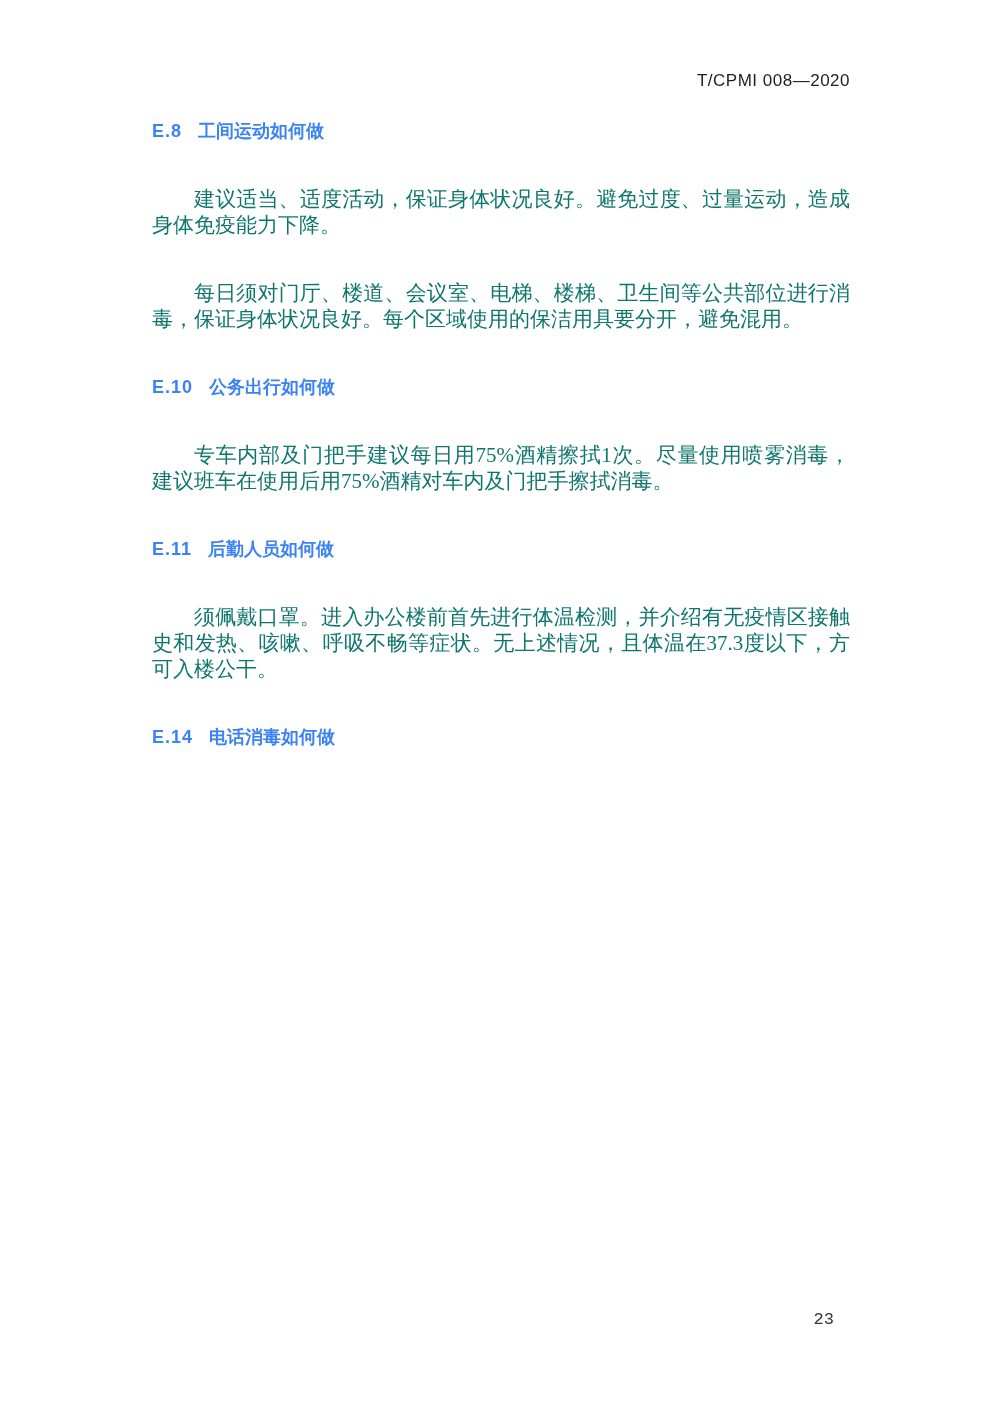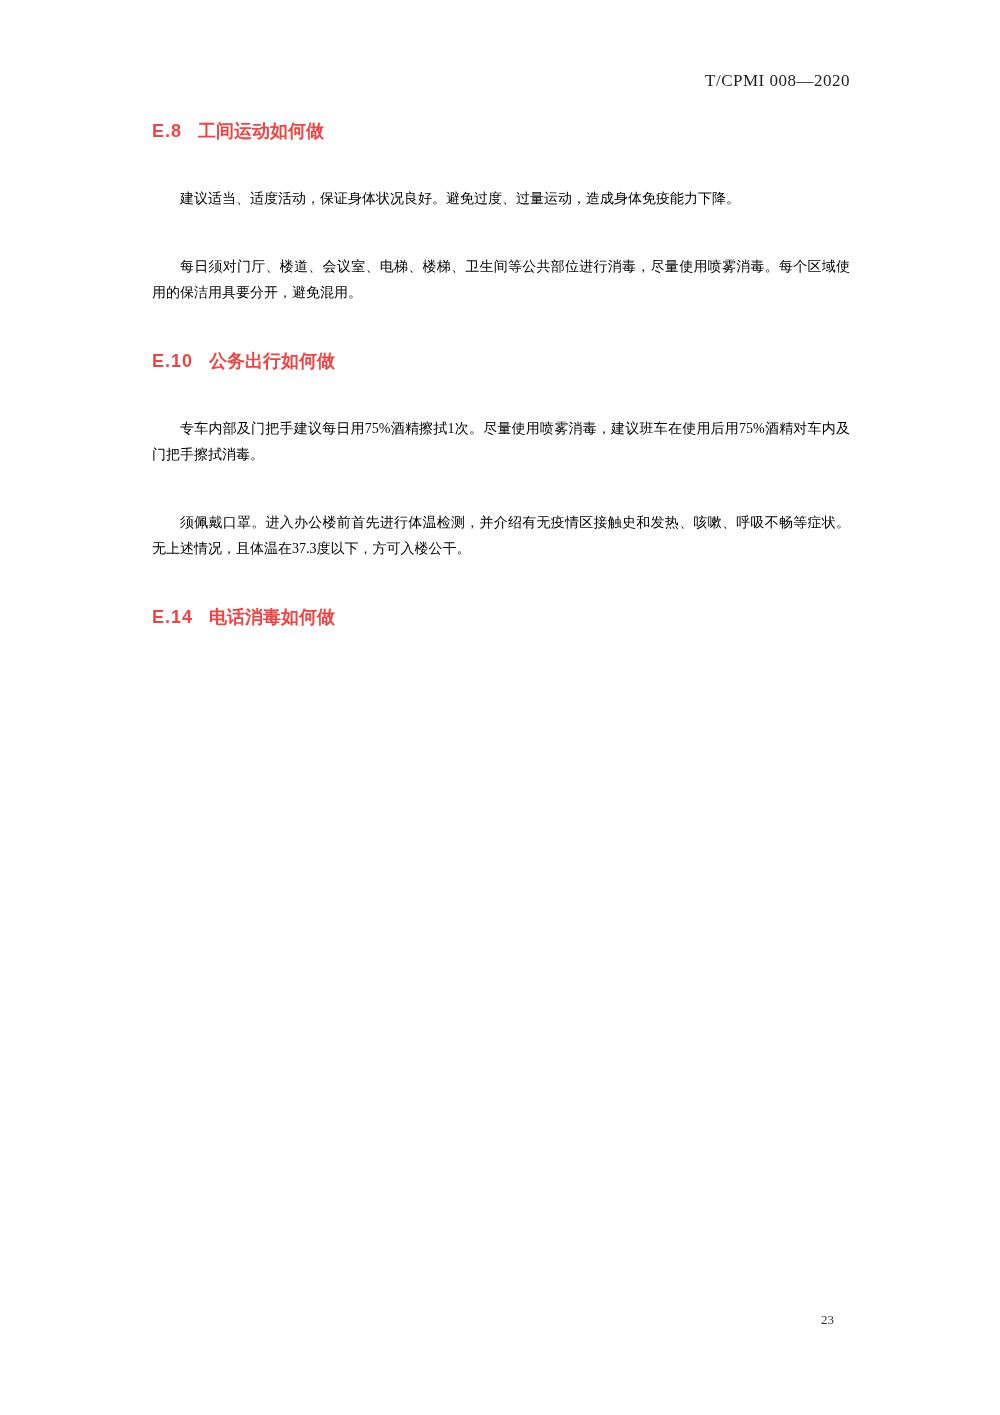--- a/index.html
+++ b/index.html
@@ -14,79 +14,82 @@
     margin: 0 auto;
     background: #ffffff;
     color: #2b2b2b;
     font-family: "Liberation Serif", "DejaVu Serif", serif;
     box-sizing: border-box;
     padding: 70px 150px 0 152px;
     overflow: hidden;
   }
   .doc-code {
     text-align: right;
-    font-family: Liberation Serif, serif;
+    font-family: Liberation Sans, sans-serif;
     font-size: 17px;
     line-height: 22px;
     letter-spacing: 0.5px;
     color: #1f1f1f;
     margin: 0;
   }
   h2.sec-h {
     font-family: "Liberation Sans", "DejaVu Sans", sans-serif;
     font-size: 18px;
     font-weight: 700;
     line-height: 26px;
-    color: #ef4444;
+    color: #3b82f6;
     margin: 26px 0;
   }
   .sec-num {
     letter-spacing: 1px;
     margin-right: 16px;
   }
   p.sec-p {
-    font-size: 14px;
+    font-size: 21px;
     line-height: 26px;
     margin: 42px 0;
     text-indent: 2em;
     text-align: justify;
     text-justify: inter-ideograph;
-    color: #000000;
+    color: #0f766e;
   }
   .page-number {
     position: absolute;
     top: 1310px;
     right: 166px;
-    font-size: 13px;
+    font-size: 17px;
     line-height: 20px;
     color: #333333;
-    font-family: Liberation Serif, serif;
+    font-family: Liberation Mono, monospace;
   }
 </style>
 </head>
 <body>
 
 <div class="page">
 
   <div class="doc-code">T/CPMI 008—2020</div>
 
   <main>
 
     <h2 class="sec-h">
       <span class="sec-num">E.8</span><span class="sec-title">工间运动如何做</span>
     </h2>
     <p class="sec-p">建议适当、适度活动，保证身体状况良好。避免过度、过量运动，造成身体免疫能力下降。</p>
 
-    <p class="sec-p">每日须对门厅、楼道、会议室、电梯、楼梯、卫生间等公共部位进行消毒，尽量使用喷雾消毒。每个区域使用的保洁用具要分开，避免混用。</p>
+    <p class="sec-p">每日须对门厅、楼道、会议室、电梯、楼梯、卫生间等公共部位进行消毒，保证身体状况良好。每个区域使用的保洁用具要分开，避免混用。</p>
 
     <h2 class="sec-h">
       <span class="sec-num">E.10</span><span class="sec-title">公务出行如何做</span>
     </h2>
     <p class="sec-p">专车内部及门把手建议每日用75%酒精擦拭1次。尽量使用喷雾消毒，建议班车在使用后用75%酒精对车内及门把手擦拭消毒。</p>
 
+    <h2 class="sec-h">
+      <span class="sec-num">E.11</span><span class="sec-title">后勤人员如何做</span>
+    </h2>
 
     <p class="sec-p">须佩戴口罩。进入办公楼前首先进行体温检测，并介绍有无疫情区接触史和发热、咳嗽、呼吸不畅等症状。无上述情况，且体温在37.3度以下，方可入楼公干。</p>
 
 
     <h2 class="sec-h">
       <span class="sec-num">E.14</span><span class="sec-title">电话消毒如何做</span>
     </h2>
 
   </main>
 

